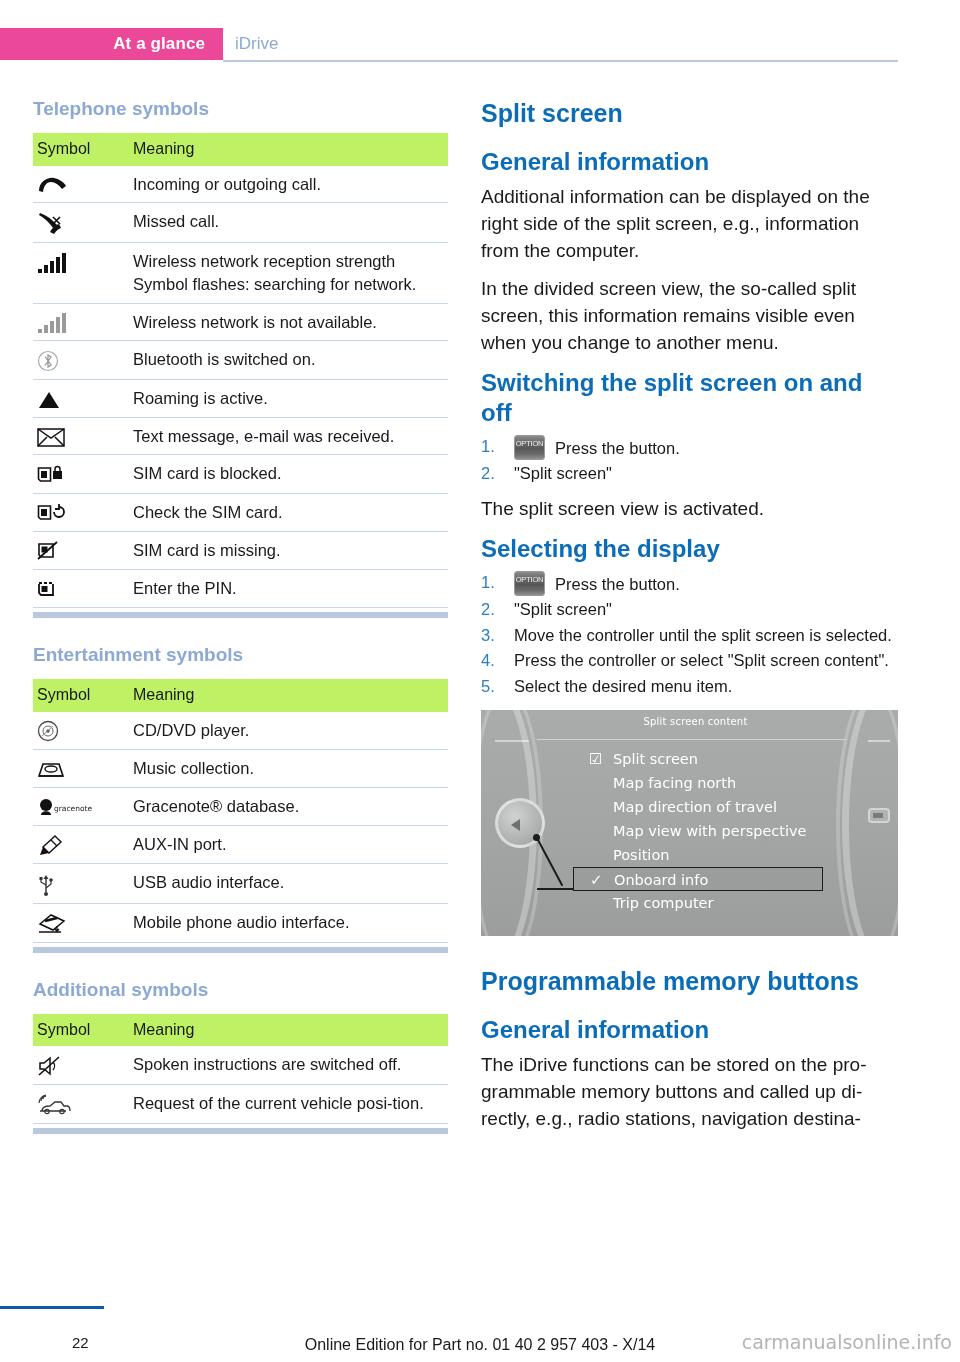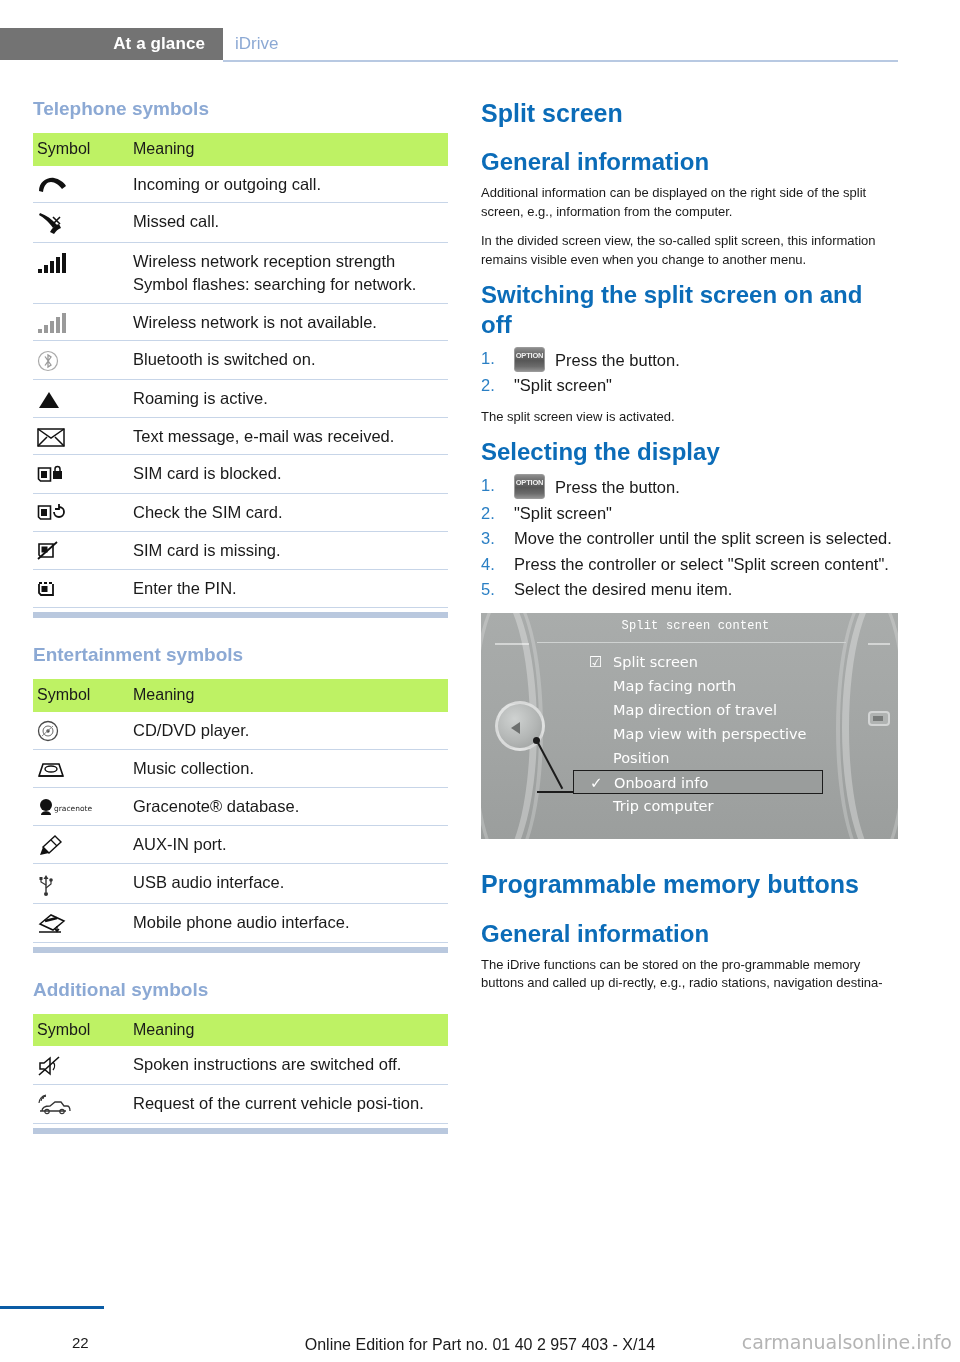--- a/index.html
+++ b/index.html
@@ -19,21 +19,21 @@
   
   .header {
     position: absolute;
     left: 0; top: 28px;
     width: 960px; height: 32px;
   }
   .header-tab-active {
     position: absolute;
     left: 0; top: 0;
     width: 223px; height: 32px;
-    background: #737373;
+    background: #ec4899;
     color: #ffffff;
     font-size: 17px;
     font-weight: bold;
     display: flex;
     align-items: center;
     justify-content: flex-end;
     padding-right: 18px;
     box-sizing: border-box;
     letter-spacing: .1px;
   }
@@ -83,21 +83,21 @@
   }
   h3.sub-head {
     margin: 0 0 7px 0;
     font-size: 24px;
     font-weight: bold;
     color: #0b6cb8;
     line-height: 1.25;
   }
   p.body-text {
     margin: 0 0 11px 0;
-    font-size: 13px;
+    font-size: 19px;
     line-height: 1.42;
     color: #1a1a1a;
   }
 
   
   .sym-table {
     width: 100%;
     border-collapse: collapse;
     margin-bottom: 4px;
   }
@@ -168,43 +168,42 @@
     vertical-align: -6px;
     margin-right: 10px;
     position: relative;
     overflow: hidden;
   }
   .opt-btn span {
     position: absolute;
     left: 0; right: 0; top: 3px;
     text-align: center;
     font-size: 7.5px;
-    font-weight: bold;
+    font-weight: normal;
     color: #efefef;
     letter-spacing: -0.2px;
     font-family: "Liberation Sans", sans-serif;
   }
 
   
   .idrive-shot {
     position: relative;
     width: 417px; height: 226px;
     margin: 12px 0 30px 0;
     background: linear-gradient(to bottom, #a9acab 0%, #a3a6a5 50%, #9b9e9d 100%);
     overflow: hidden;
     font-family: "DejaVu Sans", sans-serif;
   }
   .idrive-title {
     position: absolute;
     left: 12px; right: 0; top: 6px;
     text-align: center;
-    font-size: 12px;
+    font-size: 10px;
     color: #ffffff;
     letter-spacing: .2px;
-    font-family: Liberation Mono, monospace;
   }
   .idrive-titlerule {
     position: absolute;
     left: 56px; right: 52px; top: 29px;
     height: 1px;
     background: #cfd2d1;
   }
   .idrive-list {
     position: absolute;
     left: 104px; top: 37px;

